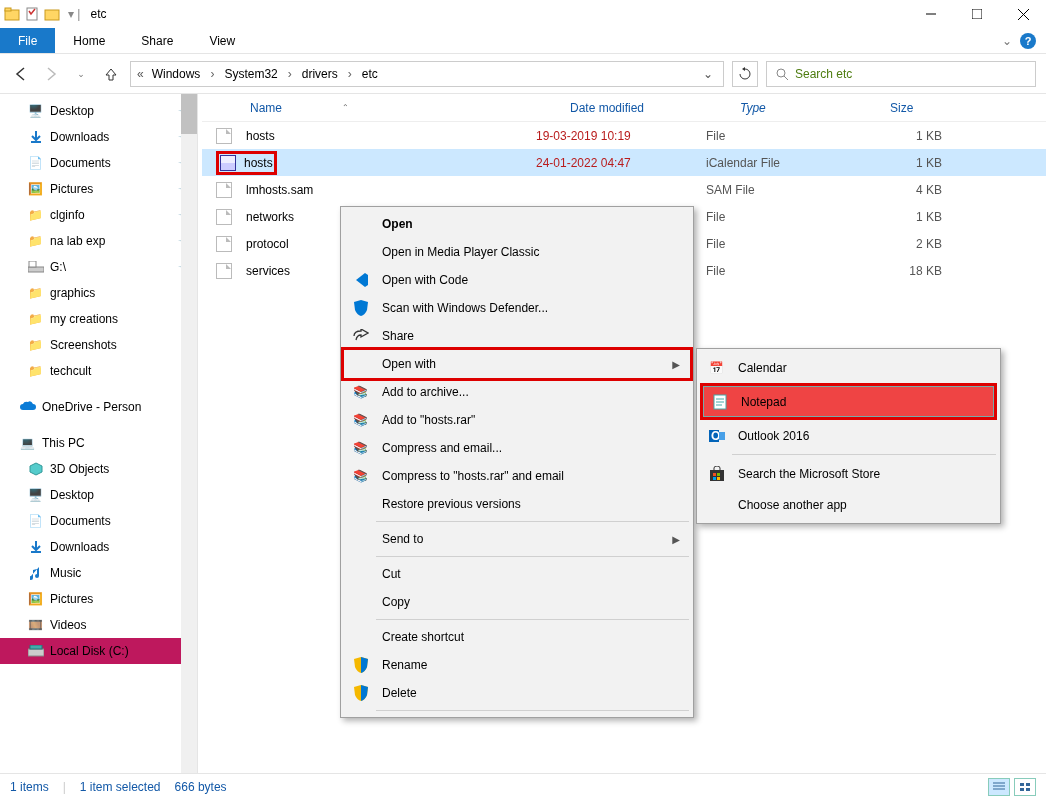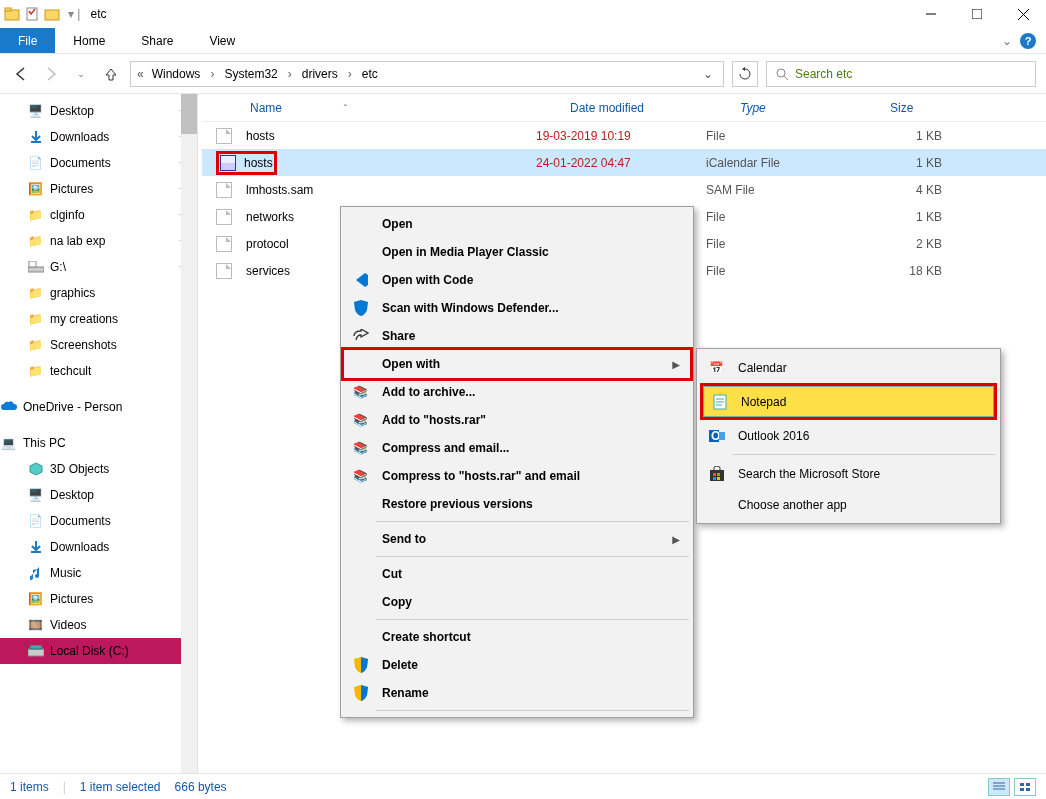--- a/index.html
+++ b/index.html
@@ -27,21 +27,21 @@
 .crumb { padding: 2px 4px; display: inline-flex; align-items: center; }
 .crumb-sep { color: #666; padding: 0 2px;}
 .addr-dd { margin-left: auto; color:#555; padding: 0 4px;}
 .refresh { width: 26px; height: 26px; border: 1px solid #ccc; display: flex; align-items: center; justify-content: center; }
 .search { width: 270px; border: 1px solid #ccc; height: 26px; display: flex; align-items: center; padding: 0 8px; color: #4d7c0f; gap:6px;}
 
 
 .main { display: flex; height: 680px; }
 .sidebar { width: 198px; border-right: 1px solid #e5e5e5; overflow-y: auto; position: relative; padding-top:4px;}
 .tree-item { display: flex; align-items: center; gap: 6px; padding: 4px 6px 4px 28px; height: 26px; }
-.tree-item.l1 { padding-left: 1px; }
+.tree-item.l1 { padding-left: 20px; }
 .tree-item.bot-sel { background: #be185d; }
 .pin { margin-left: auto; color: #888; font-size: 9px; transform: rotate(45deg);}
 .ticon { width: 16px; height: 16px; display: inline-flex; align-items: center; justify-content: center; }
 .scrollbar-fake { position: absolute; right: 0; top: 0; width: 16px; height: 100%; background: #f0f0f0; }
 .scroll-thumb { width: 100%; height: 40px; background: #c1c1c1; margin-top: 0;}
 
 
 .filelist { flex: 1; padding-left: 4px; position: relative; }
 .columns { display: flex; align-items: center; height: 28px; color: #1258a7; border-bottom: 1px solid #eee; padding-left: 14px;}
 .col-name { width: 320px; display:flex; align-items:center; gap:10px;margin-left:34px;}
@@ -61,30 +61,30 @@
 .red-box { border: 3px solid #d00; padding:1px;}
 
 
 .status { position: absolute; bottom: 0; left: 0; right: 0; height: 26px; border-top: 1px solid #e5e5e5; display: flex; align-items: center; padding: 0 10px; gap: 14px; color:#1258a7;}
 .view-btns { margin-left:auto; display:flex; gap:4px;}
 .view-btn { width:22px; height:18px; border:1px solid #8cb; display:flex; align-items:center; justify-content:center;}
 
 
 .context { position: absolute; top: 206px; left: 340px; width: 354px; background: #f2f2f2; border: 1px solid #a0a0a0; box-shadow: 3px 3px 6px rgba(0,0,0,0.3); padding: 3px; z-index: 10; }
 .citem { display: flex; align-items: center; height: 28px; padding: 0 30px 0 8px; gap: 12px; position: relative;}
-.citem .ctext { flex: 1; font-weight: bold; }
+.citem .ctext { flex: 1; }
 .citem .arrow { position:absolute; right:10px; color: #555; font-size:10px;}
 .csep { height: 1px; background: #d0d0d0; margin: 3px 1px 3px 32px; }
 .red-box-menu { border: 3px solid #d00; margin: -3px; padding: 0;}
 .cico { width:18px; height:18px; display:inline-flex; align-items:center; justify-content:center;}
 
 
 .submenu { position: absolute; top: 348px; left: 696px; width: 305px; background: #f2f2f2; border: 1px solid #a0a0a0; box-shadow: 3px 3px 6px rgba(0,0,0,0.3); padding: 3px; z-index: 11; }
 .sitem { display: flex; align-items: center; height: 31px; padding: 0 10px 0 8px; gap: 12px; }
-.sitem.hover { background: #fde047; border:1px solid #7aa; padding: 0 9px 0 7px;}
+.sitem.hover { background: #ef4444; border:1px solid #7aa; padding: 0 9px 0 7px;}
 .ssep { height: 1px; background: #d0d0d0; margin: 3px 1px 3px 32px; }
 .red-box-sub { border: 3px solid #d00; }
 .sico { width:18px; height:18px; display:inline-flex; align-items:center; justify-content:center;}
 
 svg { display:block; }
 </style>
 </head>
 <body>
 
 <div class="titlebar">
@@ -464,30 +464,30 @@
       <span class="cico"></span>
       <span class="ctext">Create shortcut</span>
     </div>
   <div class="citem">
       <span class="cico">
         <svg width="14" height="16">
           <path d="M7 0 L14 2 L13 10 Q11 15 7 16 Q3 15 1 10 L0 2 Z" fill="#f5b800"></path>
           <path d="M7 0 L14 2 L13 10 Q11 15 7 16 Z" fill="#0078d4"></path>
         </svg>
       </span>
-      <span class="ctext">Delete</span>
+      <span class="ctext">Rename</span>
     </div>
   <div class="citem">
       <span class="cico">
         <svg width="14" height="16">
           <path d="M7 0 L14 2 L13 10 Q11 15 7 16 Q3 15 1 10 L0 2 Z" fill="#f5b800"></path>
           <path d="M7 0 L14 2 L13 10 Q11 15 7 16 Z" fill="#0078d4"></path>
         </svg>
       </span>
-      <span class="ctext">Rename</span>
+      <span class="ctext">Delete</span>
     </div>
   <div class="csep"></div>
 </div>
 
 <div class="submenu">
   <div class="sitem">
       <span class="sico">📅</span>
       <span>Calendar</span>
     </div>
   <div class="red-box-sub">

